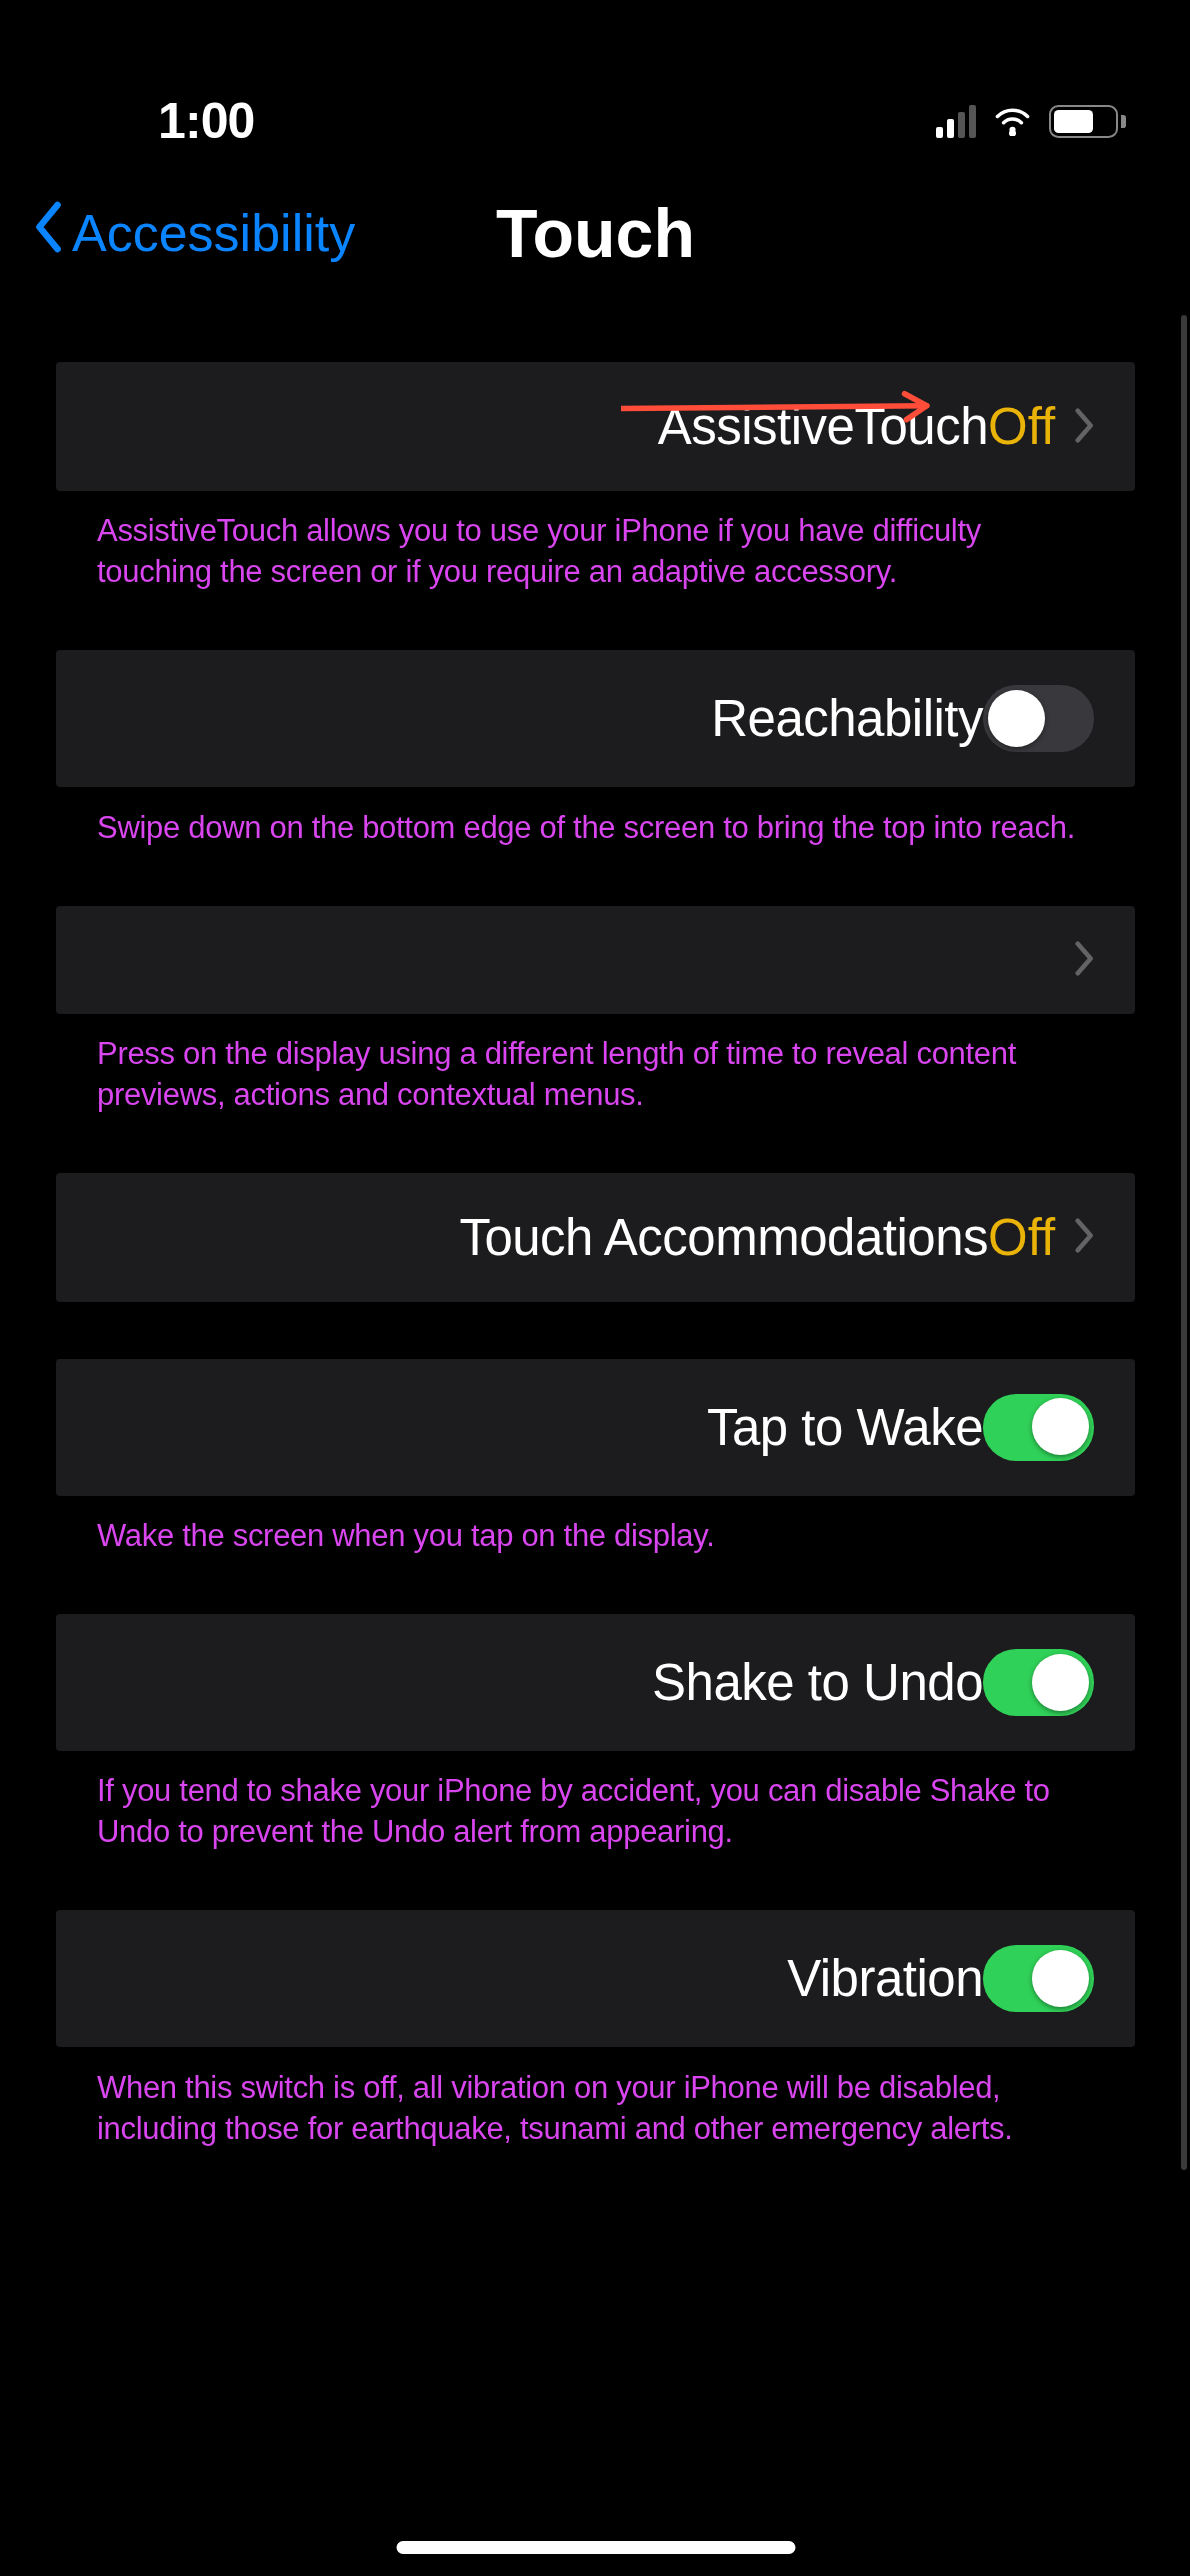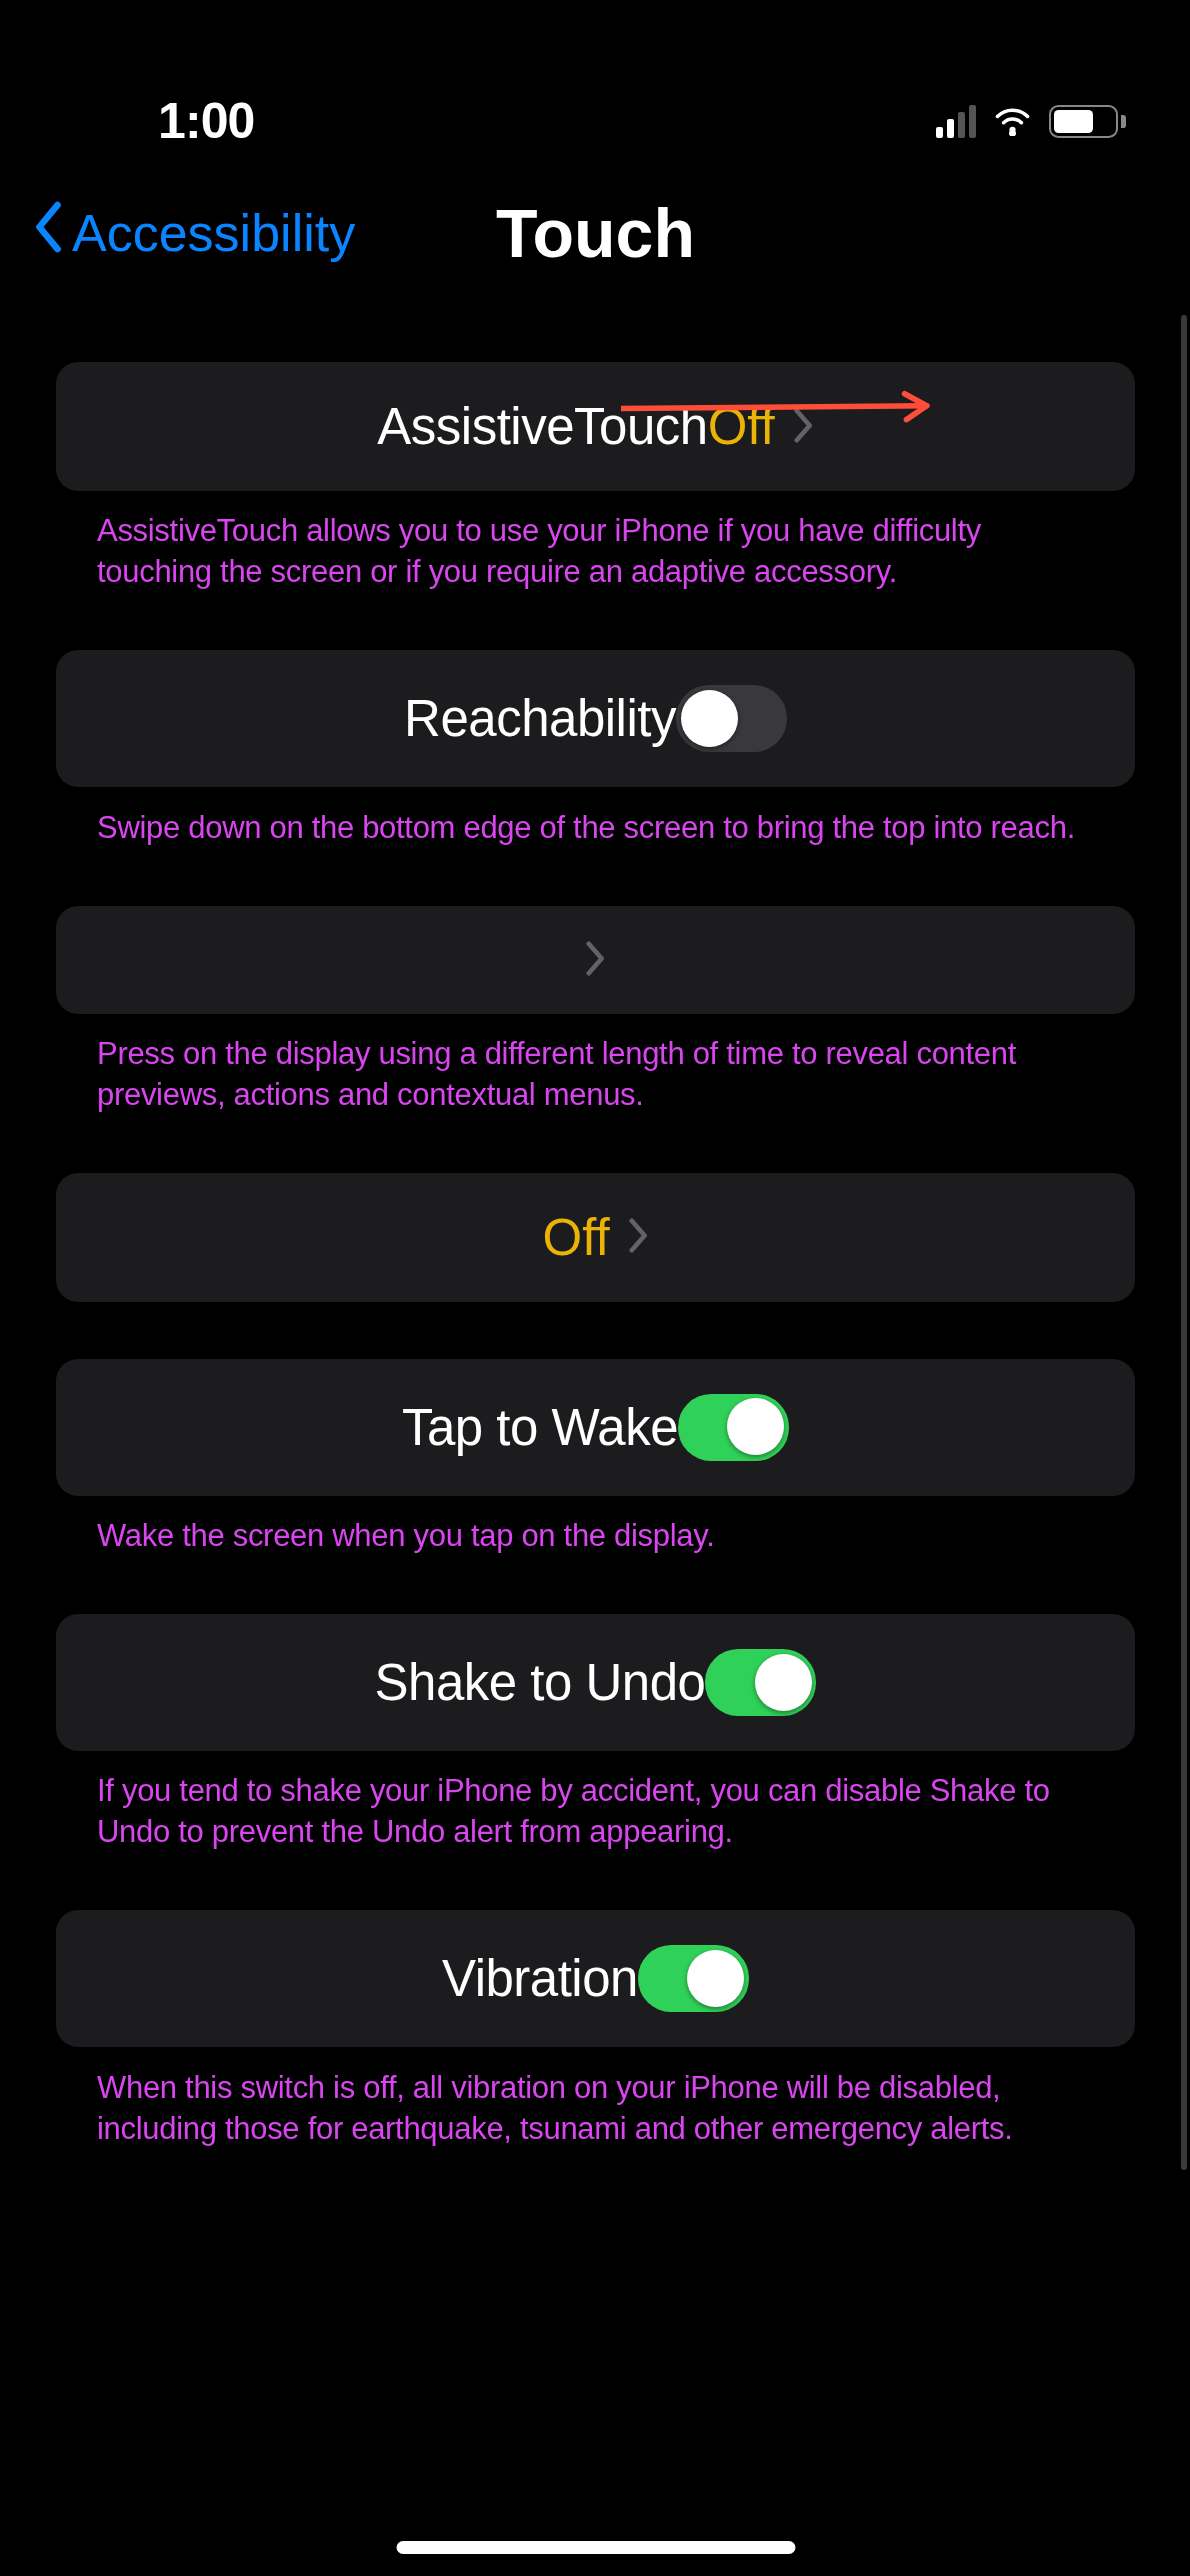--- a/index.html
+++ b/index.html
@@ -49,25 +49,25 @@
     position: absolute; left: 0; right: 0; text-align: center;
     font-size: 68px; font-weight: 600; color: #fff;
     pointer-events: none;
   }
 
   .content { padding: 74px 56px 0 56px; position: relative; }
 
   .group { margin-bottom: 57px; }
   .cell {
     background: #1c1c1e;
-    border-radius: 22px;
+    border-radius: 4px;
     padding: 35px 41px;
     display: flex;
     align-items: center;
-    justify-content: center;
+    justify-content: flex-end;
   }
   .cell-label { font-size: 51px; font-weight: 400; color: #fff; letter-spacing: -0.5px; }
   .cell-right { display: flex; align-items: center; gap: 18.5px; }
   .cell-value { font-size: 51px; color: #eab308; }
   .chevron svg { width: 20.4px; height: 35px; stroke: #636366; }
 
   .footer-text {
     padding: 20.4px 41px 0 41px;
     font-size: 31px;
     line-height: 1.32;
@@ -179,20 +179,21 @@
               <path d="M4 3 L18 19 L4 35" stroke-width="5" stroke-linecap="round" stroke-linejoin="round"></path>
             </svg>
         </span>
       </span>
     </div>
     <div class="footer-text">Press on the display using a different length of time to reveal content previews, actions and contextual menus.</div>
   </div>
 
   <div class="group">
     <div class="cell">
+      <span class="cell-label">Touch Accommodations</span>
       <span class="cell-right">
         <span class="cell-value">Off</span>
         <span class="chevron">
           <svg viewBox="0 0 22 38" fill="none">
               <path d="M4 3 L18 19 L4 35" stroke-width="5" stroke-linecap="round" stroke-linejoin="round"></path>
             </svg>
         </span>
       </span>
     </div>
   </div>

